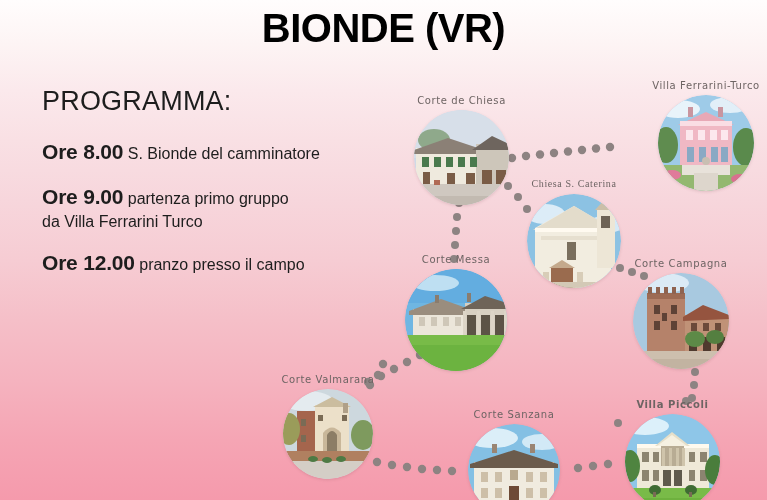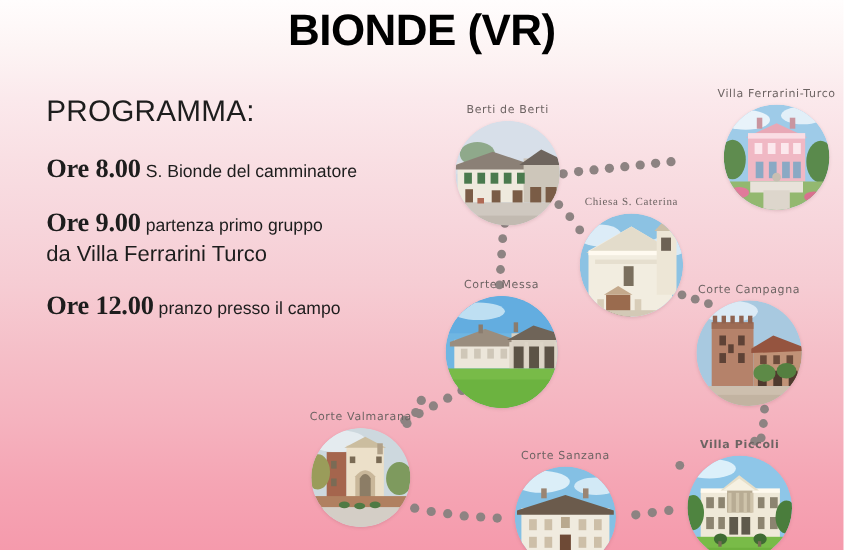--- a/index.html
+++ b/index.html
@@ -35,23 +35,23 @@
   .title-line.l2{font-size:40px;margin-top:6px;font-weight:bold;}
 
   
   #programma{
     position:absolute;left:42px;top:86px;width:330px;color:#1d1d1d;
   }
   #programma-heading{
     font-size:27px;font-weight:400;letter-spacing:0.2px;margin:0 0 22px 0;
   }
   .prog-item{margin-bottom:18px;line-height:1.28;}
-  .prog-time{font-size:24px;font-weight:700;letter-spacing:-0.2px;font-family:Liberation Serif, serif;}
+  .prog-time{font-size:21px;font-weight:700;letter-spacing:-0.2px;}
   .prog-desc{font-size:16px;font-weight:400;}
-  .prog-cont{font-size:20px;font-weight:400;display:block;margin-top:1px;}
+  .prog-cont{font-size:16px;font-weight:400;display:block;margin-top:1px;}
 
   
   .node{position:absolute;}
   .node-label{
     position:absolute;white-space:nowrap;
     font-family:"DejaVu Sans",sans-serif;
     font-size:10px;color:#6d6463;letter-spacing:0.6px;
     font-weight:400;
     text-align:center;left:50%;transform:translateX(-50%);
   }
@@ -161,21 +161,21 @@
       <circle cx="692" cy="398" r="4"></circle>
     </g>
 
     <g>
       <circle cx="618" cy="423" r="4"></circle>
         <circle cx="686" cy="401" r="4"></circle>
     </g>
   </svg>
 
   <div class="node" style="left:414px;top:95px;">
-    <div class="node-label" style="top:0;">Berti de Berti</div>
+    <div class="node-label" style="top:0;">Corte de Chiesa</div>
     <div class="node-photo" style="width:95px;height:95px;margin-top:15px;">
       <svg width="95" height="95" viewBox="0 0 95 95">
         <defs>
             <clipPath id="c0">
               <circle cx="47.5" cy="47.5" r="47.5"></circle>
             </clipPath>
           </defs>
         <g clip-path="url(#c0)">
           <rect width="95" height="95" fill="#cfd9e6"></rect>
           <rect width="95" height="48" fill="#d7dfe9"></rect>

